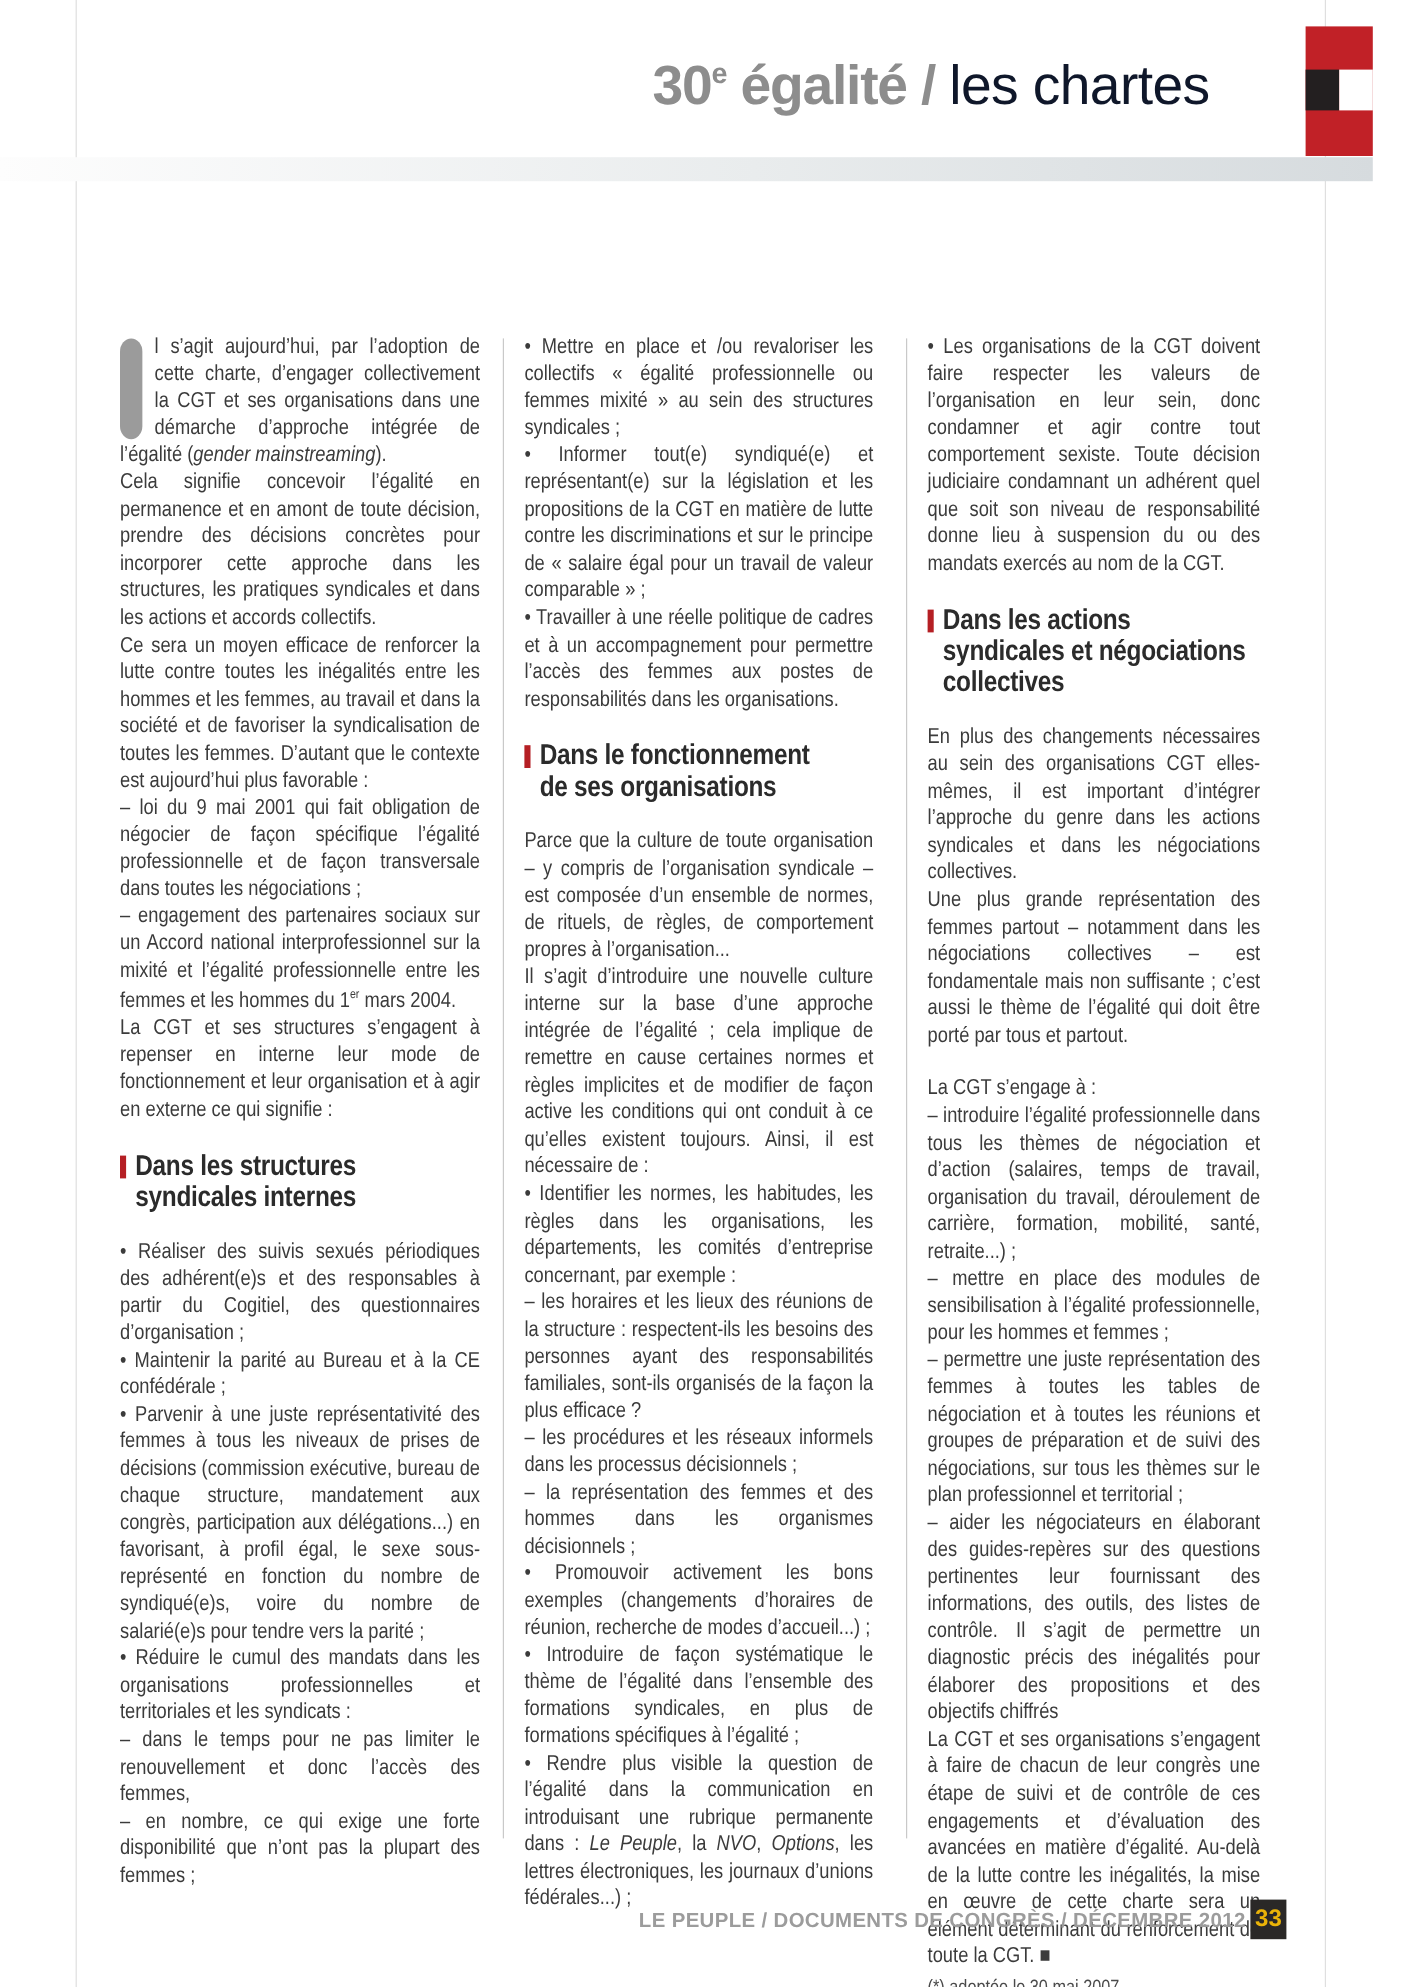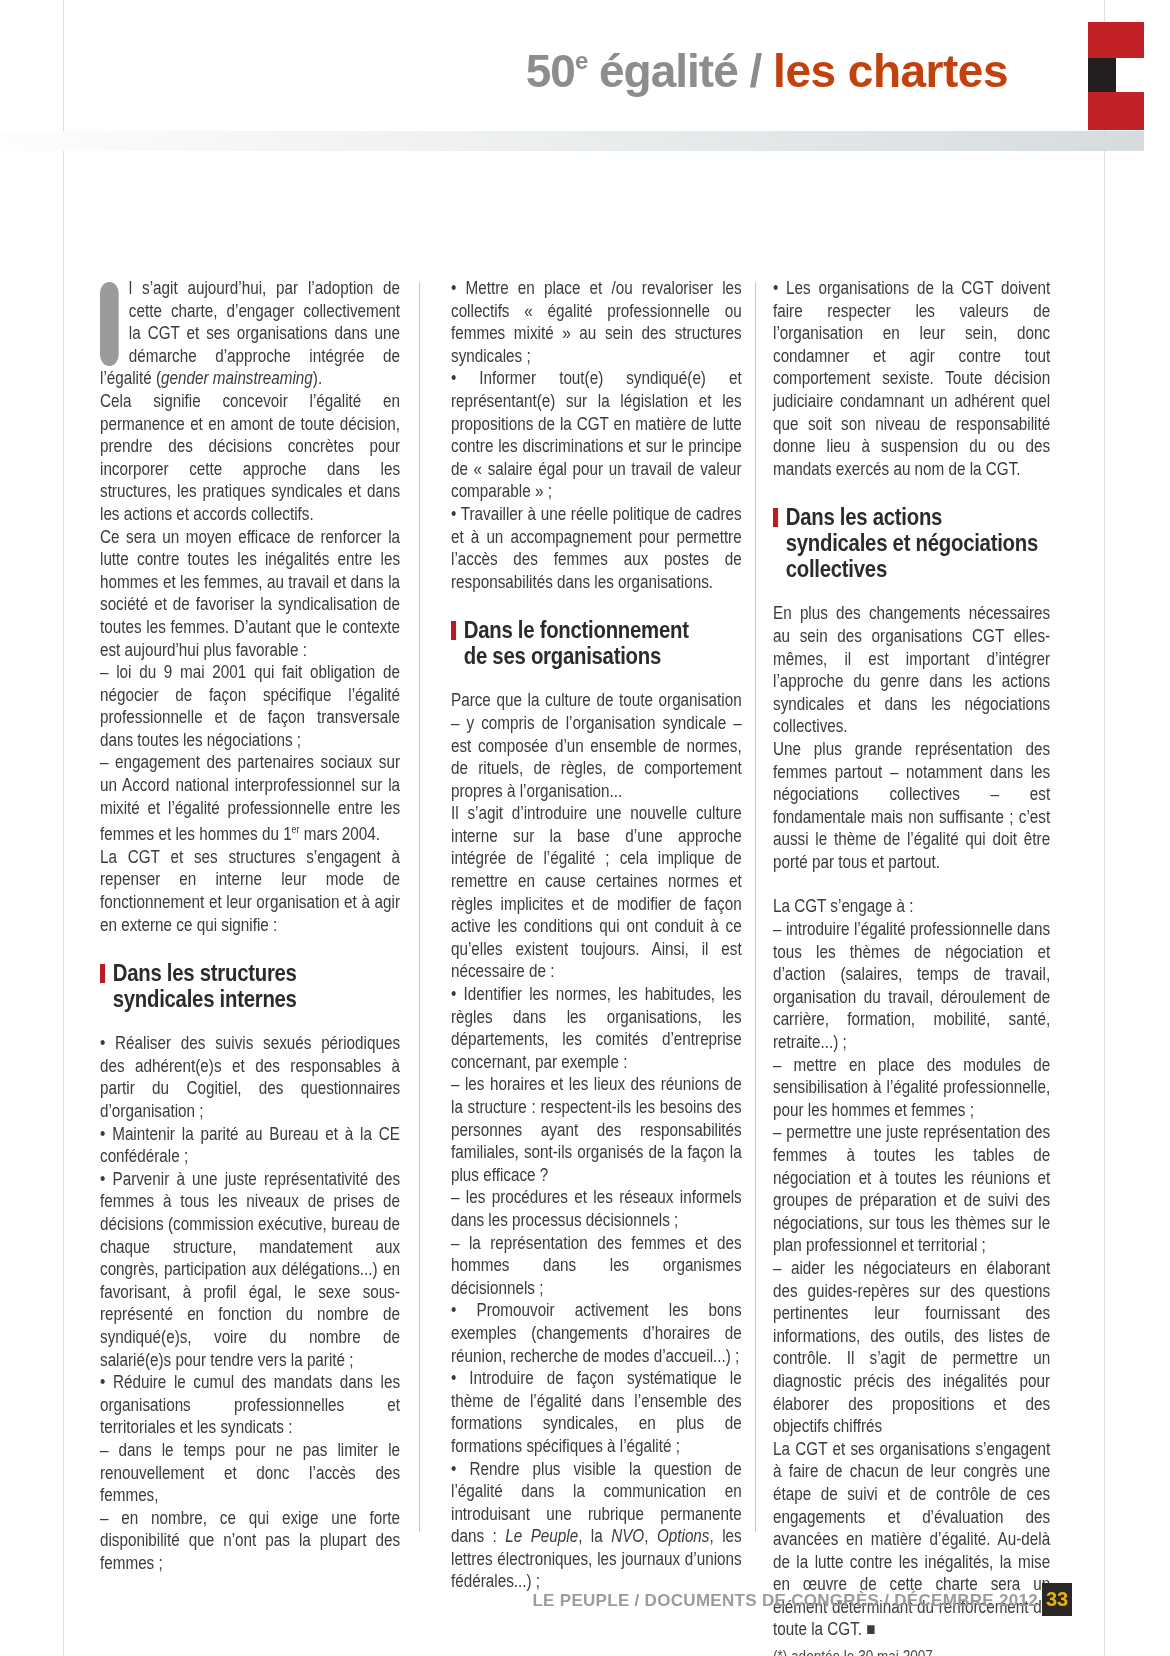--- a/index.html
+++ b/index.html
@@ -12,37 +12,37 @@
   .hairline.left  { left:63px; }
   .hairline.right { left:1104px; }
 
   
   .header-title {
     position:absolute; top:44px; right:162px;
     font-size:46px; font-weight:bold; color:#8d8d8d;
     letter-spacing:-1px; white-space:nowrap;
   }
   .header-title sup { font-size:24px; font-weight:bold; vertical-align:18px; }
-  .header-title .accent { color:#c2410c; font-weight:700; letter-spacing:-0.5px; }
+  .header-title .accent { color:#0f172a; font-weight:400; letter-spacing:-0.5px; }
 
   .decor-block { position:absolute; left:1088px; top:22px; width:56px; height:108px; background:#c12127; }
   .decor-block .band { position:absolute; left:0; top:36px; width:100%; height:34px; display:flex; }
   .decor-block .band .sq-black { flex:1; background:#231f20; }
   .decor-block .band .sq-white { flex:1; background:#ffffff; }
 
   .grayband {
     position:absolute; left:0; top:131px; width:1144px; height:20px;
     background:linear-gradient(90deg,#fdfdfd 0%,#e9eced 55%,#d6dbde 100%);
   }
 
   
   .col { position:absolute; top:277px;margin-left:10px; }
   .col-inner { transform:scaleX(0.8475); transform-origin:0 0; }
   #col-0 { left:90px;  width:300px; } #col-0 .col-inner { width:354px; }
-  #col-1 { left:441px; width:291px; } #col-1 .col-inner { width:343px; }
+  #col-1 { left:427px; width:291px; } #col-1 .col-inner { width:343px; }
   #col-2 { left:763px; width:277px; } #col-2 .col-inner { width:327px; }
 
   .sep { position:absolute; top:282px; height:1250px; width:1px; background:#c9c9c9; }
   .sep.s1 { left:419px; } .sep.s2 { left:755px; }
 
   .col-inner p {
     margin:0; font-size:18px; line-height:22.6px; text-align:justify;
     color:#3b3b3b;
   }
   .col-inner p i { font-style:italic; }
@@ -78,21 +78,21 @@
   }
 </style>
 </head>
 <body>
 
 <div id="page">
 
   <div class="hairline left"></div>
   <div class="hairline right"></div>
 
-  <div class="header-title"><span>50</span><sup>e</sup><span> égalité / </span><span class="accent">les chartes</span></div>
+  <div class="header-title"><span>30</span><sup>e</sup><span> égalité / </span><span class="accent">les chartes</span></div>
 
   <div class="decor-block">
     <div class="band">
       <div class="sq-black"></div>
       <div class="sq-white"></div>
     </div>
   </div>
 
   <div class="grayband"></div>
 

